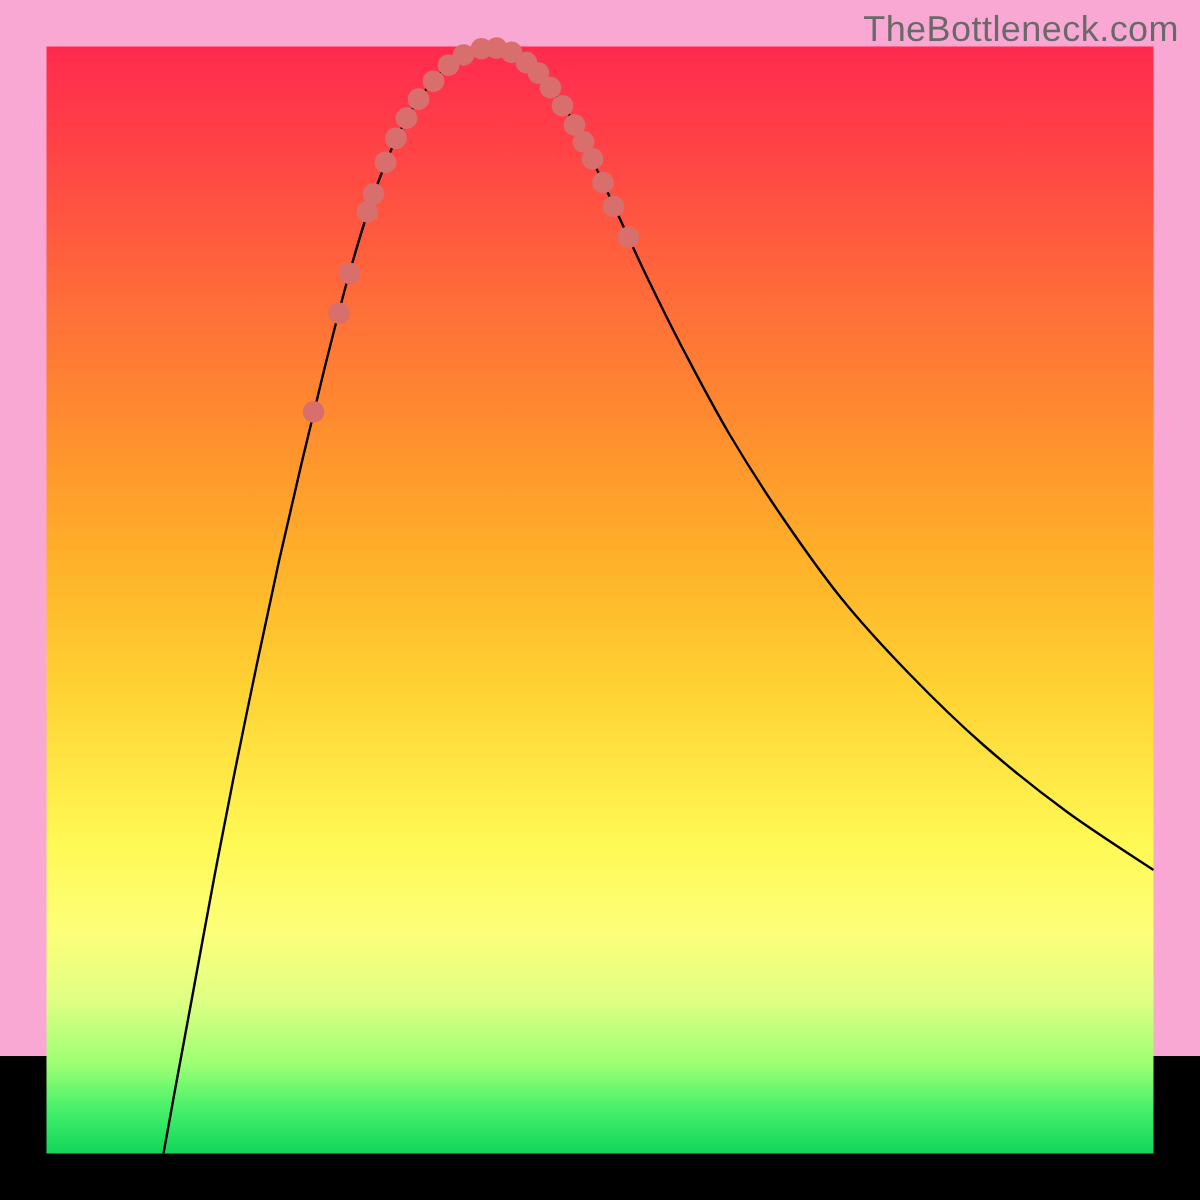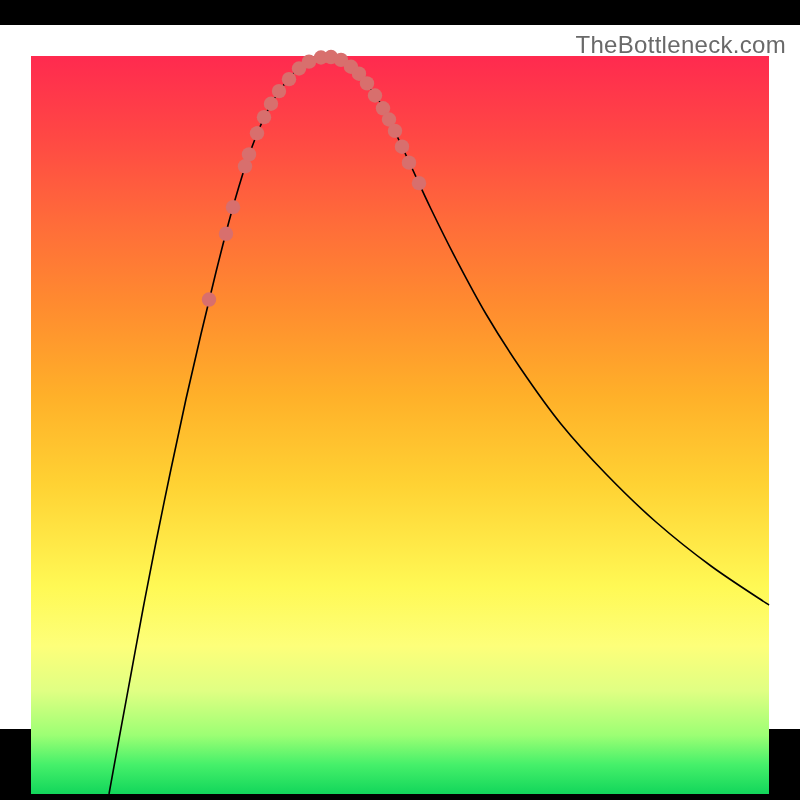--- a/index.html
+++ b/index.html
@@ -1,22 +1,21 @@
 <!DOCTYPE html>
 <html><head>
 <meta charset="utf-8">
 <style>
   * { margin: 0; padding: 0; box-sizing: border-box; }
   html, body { width: 800px; height: 800px; overflow: hidden; background: #000; }
   .frame {
     position: relative;
     width: 800px;
     height: 704px;
-    background: #ffffff;
-    margin-top: 25px;
+    background: #f9a8d4;
   }
   .plot {
     position: absolute;
     left: 31px;
     top: 31px;
     width: 738px;
     height: 738px;
     background: linear-gradient(to bottom,
       #ff2a4f 0%,
       #ff4545 10%,

